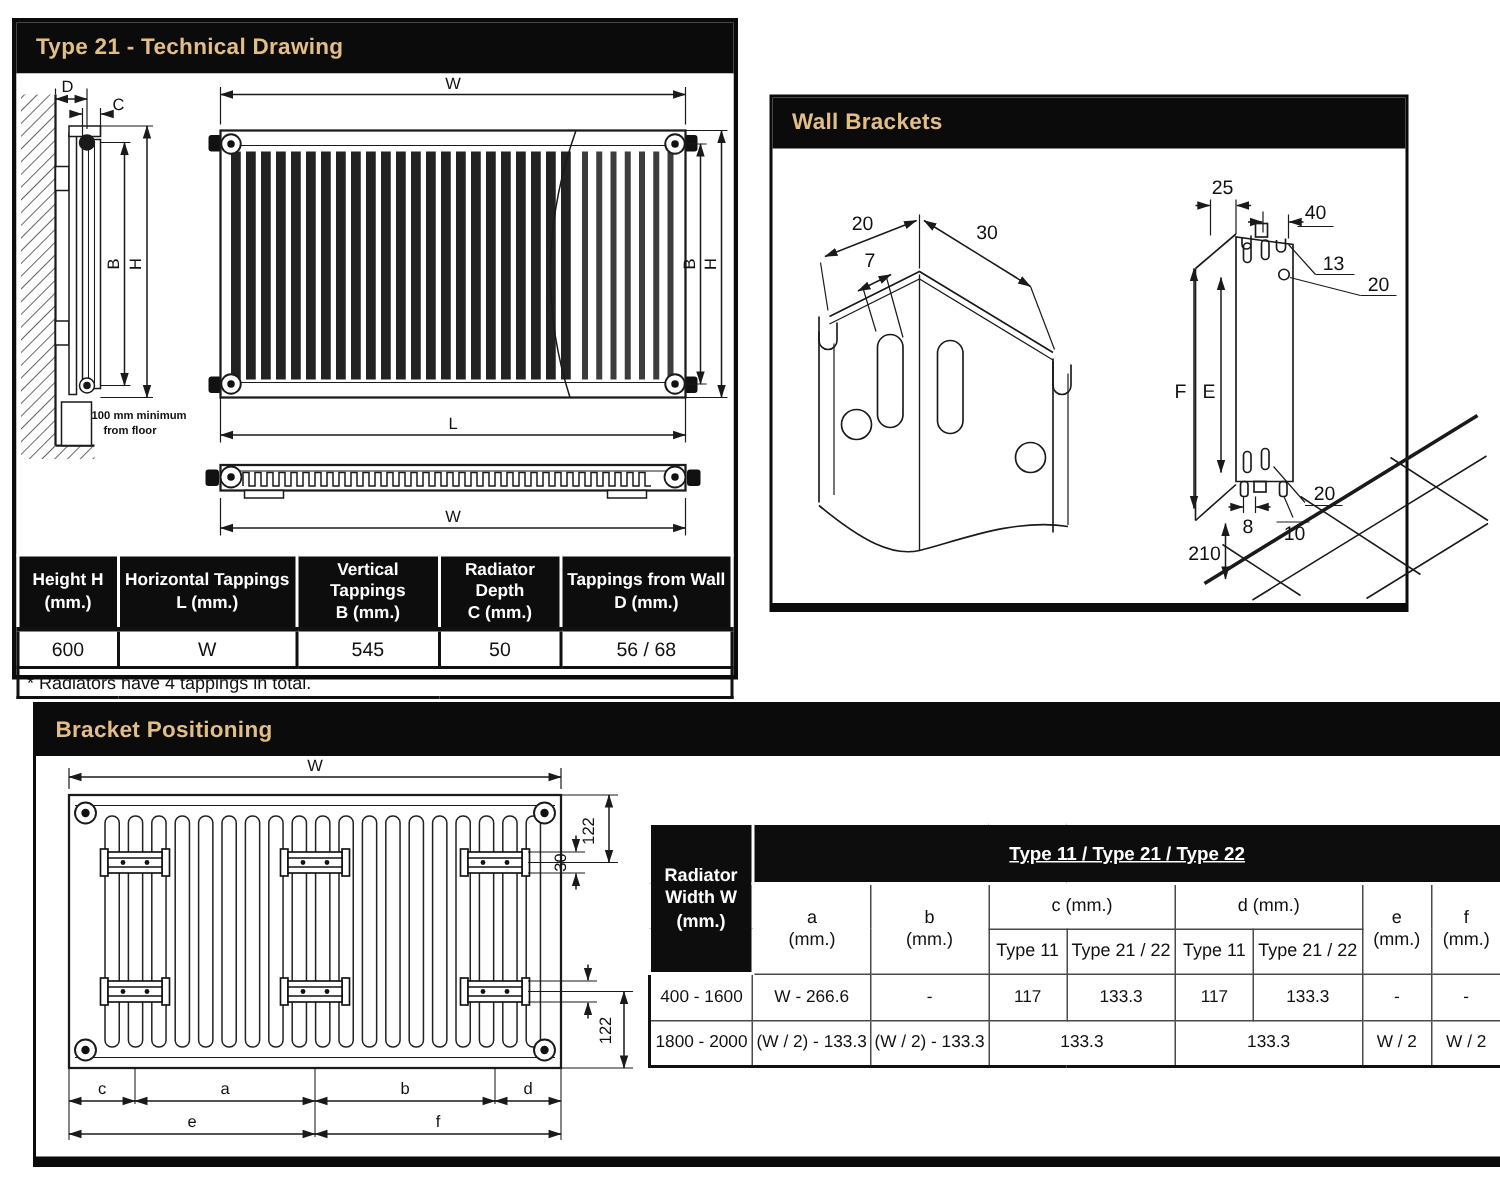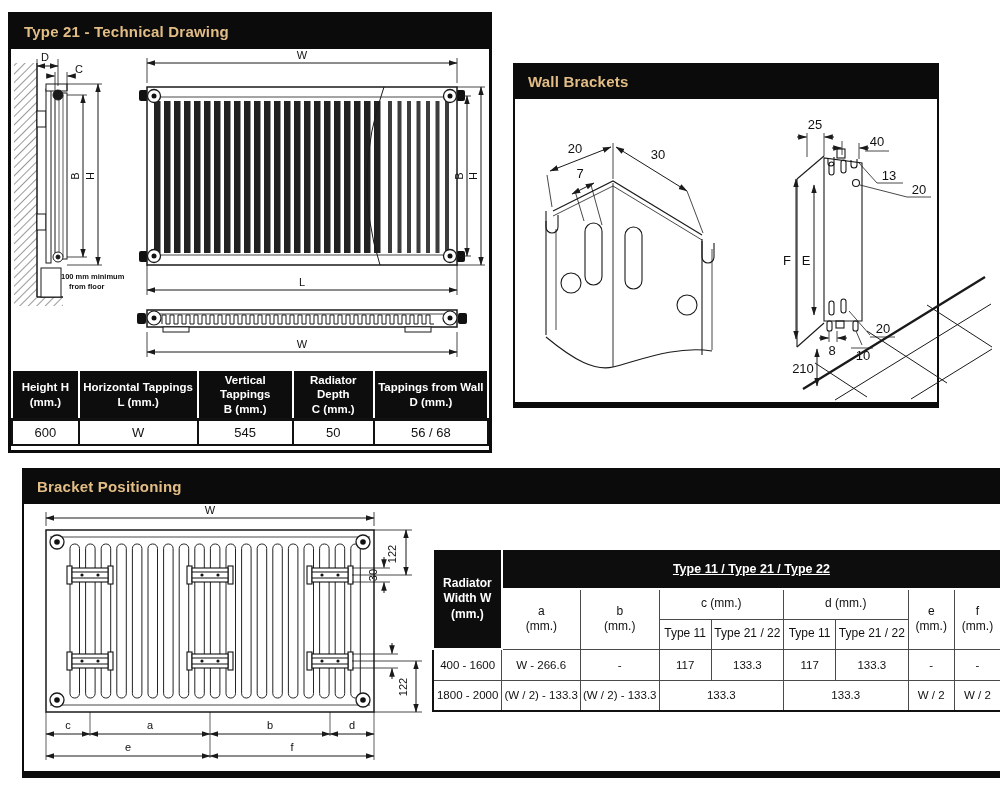--- a/index.html
+++ b/index.html
@@ -249,20 +249,23 @@
             <div>Tappings from Wall</div>
             <div>D (mm.)</div>
           </th>
     </tr>
     <tr>
       <td>600</td>
       <td>W</td>
       <td>545</td>
       <td>50</td>
       <td>56 / 68</td>
+    </tr>
+    <tr>
+      <td class="foot" colspan="5">* Radiators have 4 tappings in total.</td>
     </tr>
   </tbody>
     </table>
 </section>
 
 <section class="panel" id="panel-brackets">
   <div class="panel-title">Wall Brackets</div>
   <div class="brk-body">
     <svg width="478" height="303" viewBox="0 0 478 303">
 

